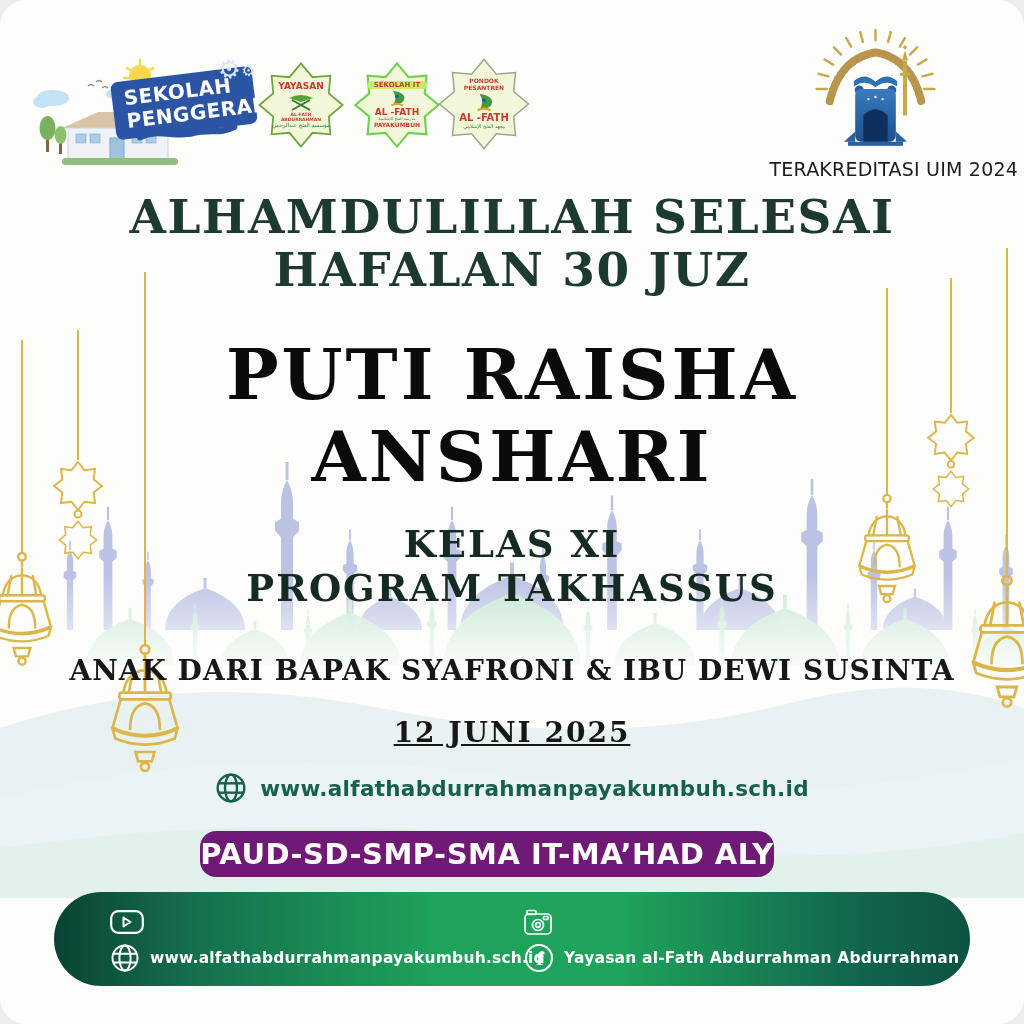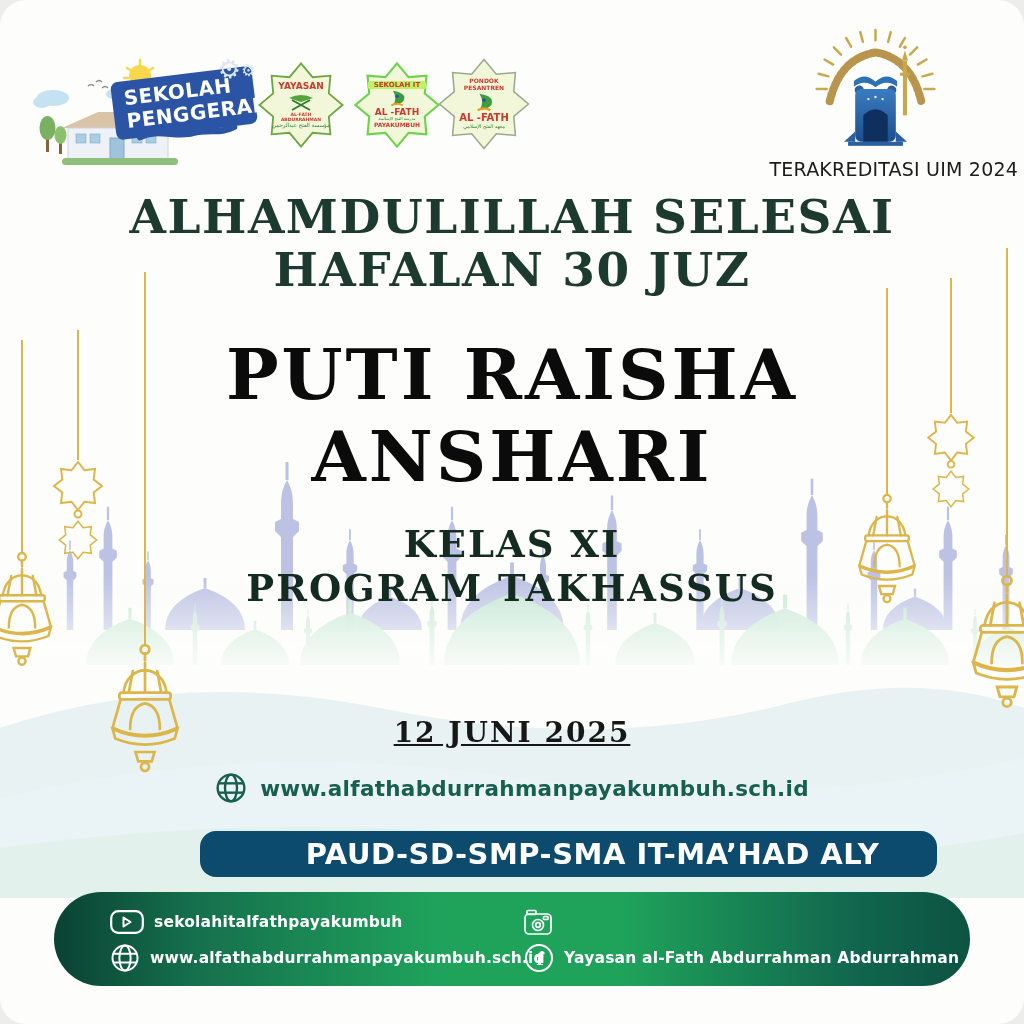--- a/index.html
+++ b/index.html
@@ -11,22 +11,22 @@
   
   .headline{top:190px;font-weight:bold;font-size:47px;line-height:53px;letter-spacing:1.5px;color:#1d3a31;}
   .bigname{top:334px;font-weight:bold;font-size:70px;line-height:82px;letter-spacing:3px;color:#0b0b0b;}
   .classline{top:522px;font-weight:bold;font-size:37px;line-height:44px;letter-spacing:2px;color:#142b22;}
   .parents{top:654px;font-weight:bold;font-size:28px;letter-spacing:1px;color:#171717;}
   .dateline{top:716px;font-weight:bold;font-size:28px;letter-spacing:2px;color:#171717;text-decoration:underline;}
   
   .webrow{top:772px;display:flex;justify-content:center;align-items:center;gap:13px;width:100%;}
   .webrow .txt{font-weight:bold;font-size:21.5px;color:#18604e;letter-spacing:.3px;}
   
-  .banner{left:200px;top:831px;width:689px;height:46px;background:#0c4a6e;border-radius:16px;
-          display:flex;align-items:center;justify-content:center;padding-left:48px;}
+  .banner{left:200px;top:831px;width:574px;height:46px;background:#701a75;border-radius:16px;
+          display:flex;align-items:center;justify-content:center;}
   .banner .txt{color:#fff;font-weight:bold;font-size:29px;letter-spacing:.5px;}
   
   .footer{left:54px;top:892px;width:916px;height:94px;border-radius:47px;
           background:linear-gradient(90deg,#0a4233 0%,#156f4d 15%,#1fa35b 42%,#1fa35b 62%,#11654d 88%,#0d5342 100%);}
   .fitem{position:absolute;display:flex;align-items:center;gap:10px;height:32px;}
   .fitem .txt{color:#fff;font-weight:bold;font-size:15.5px;letter-spacing:.2px;white-space:nowrap;}
   
   .star-badge{position:absolute;}
   .star-badge svg.frame{position:absolute;left:0;top:0;width:100%;height:100%;}
   .sb-content{position:absolute;left:14%;top:16%;width:72%;height:68%;display:flex;flex-direction:column;
@@ -302,20 +302,21 @@
   <div class="abs center serif bigname">
     <div>PUTI RAISHA</div>
     <div>ANSHARI</div>
   </div>
 
   <div class="abs center serif classline">
     <div>KELAS XI</div>
     <div>PROGRAM TAKHASSUS</div>
   </div>
 
+  <div class="abs center serif parents">ANAK DARI BAPAK SYAFRONI &amp; IBU DEWI SUSINTA</div>
 
   <div class="abs center serif dateline">12 JUNI 2025</div>
 
   <div class="abs webrow">
     <svg width="32" height="32" viewBox="0 0 24 24">
       <g fill="none" stroke="#18604e" stroke-width="1.8">
         <circle cx="12" cy="12" r="10"></circle>
           <ellipse cx="12" cy="12" rx="4.5" ry="10"></ellipse>
         <line x1="2.5" y1="8.5" x2="21.5" y2="8.5"></line>
           <line x1="2.5" y1="15.5" x2="21.5" y2="15.5"></line>
@@ -327,21 +328,20 @@
   <div class="abs banner">
     <span class="txt">PAUD-SD-SMP-SMA IT-MA’HAD ALY</span>
   </div>
 
   <div class="abs footer">
     <div class="fitem" style="left:56px;top:14px">
       <svg width="34" height="24" viewBox="0 0 34 24">
         <rect x="1.2" y="1.2" width="31.6" height="21.6" rx="7" fill="none" stroke="#fff" stroke-width="2.2"></rect>
         <path d="M13.5,7.5 L20.5,12 L13.5,16.5 Z" fill="none" stroke="#fff" stroke-width="2" stroke-linejoin="round"></path>
       </svg>
-      <span class="txt">sekolahitalfathpayakumbuh</span>
     </div>
     <div class="fitem" style="left:56px;top:50px">
       <svg width="30" height="30" viewBox="0 0 24 24">
         <g fill="none" stroke="#fff" stroke-width="1.6">
           <circle cx="12" cy="12" r="10"></circle>
             <ellipse cx="12" cy="12" rx="4.5" ry="10"></ellipse>
           <line x1="2.5" y1="8.5" x2="21.5" y2="8.5"></line>
             <line x1="2.5" y1="15.5" x2="21.5" y2="15.5"></line>
         </g>
       </svg>

